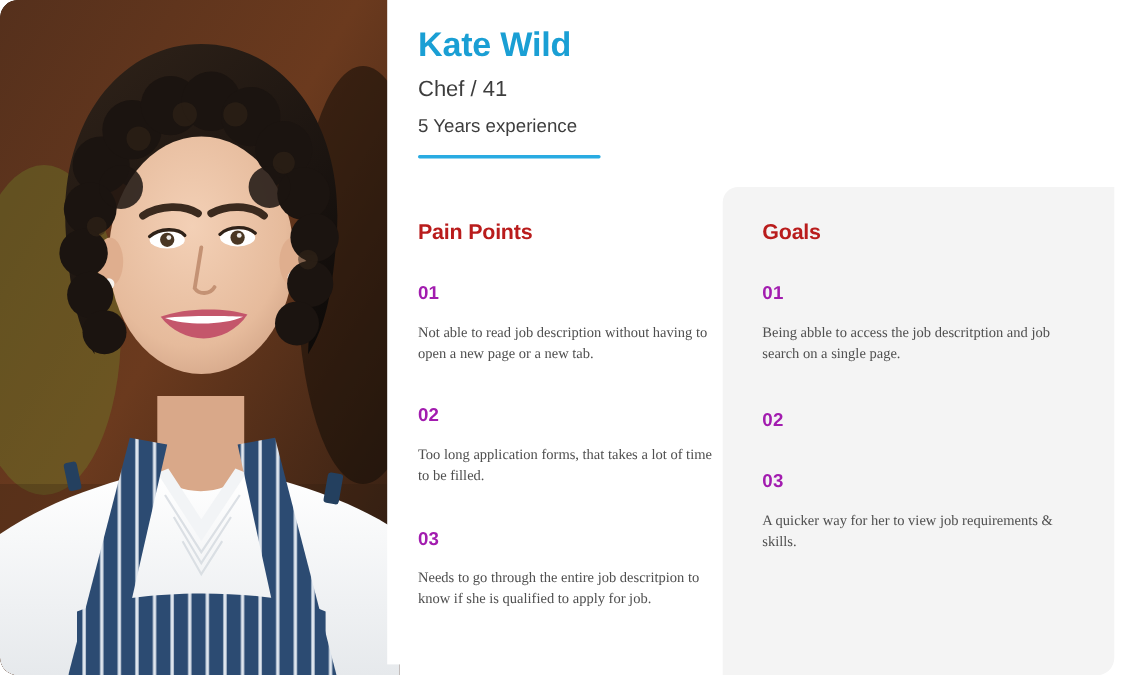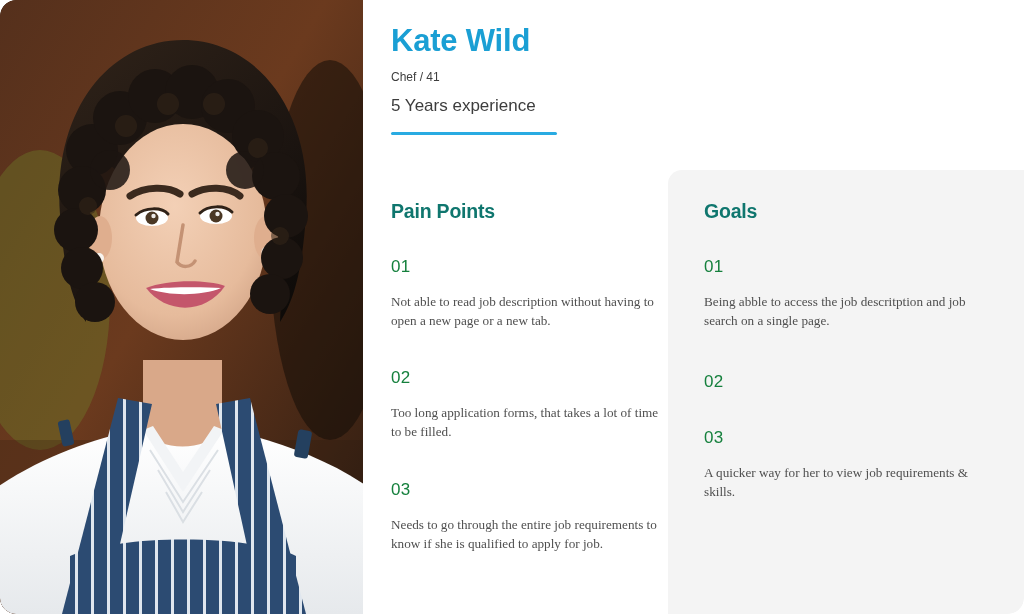--- a/index.html
+++ b/index.html
@@ -34,21 +34,21 @@
     overflow: hidden;
     border-top-left-radius: 16px;
     border-bottom-left-radius: 16px;
     background: #3a1f12;
   }
   .photo-pane svg { display: block; width: 363px; height: 614px; }
 
   
   .content-pane {
     position: absolute;
-    left: 363px;
+    left: 352px;
     top: 0;
     width: 661px;
     height: 604px;
     background: #ffffff;
   }
 
   
   .goals-panel-bg {
     position: absolute;
     left: 305px;           
@@ -70,21 +70,21 @@
   .persona-name {
     margin: 0;
     font-size: 31px;
     font-weight: bold;
     color: #1a9fd4;
     letter-spacing: -0.2px;
     line-height: 1.1;
   }
   .persona-role {
     margin: 12px 0 0 0;
-    font-size: 12px;
+    font-size: 20px;
     color: #3d3d3d;
     font-weight: normal;
   }
   .persona-experience {
     margin: 12px 0 0 0;
     font-size: 17px;
     color: #3d3d3d;
   }
   .identity-rule {
     margin-top: 16px;
@@ -130,30 +130,30 @@
     position: absolute;
     top: 0;
   }
   .column-pain { left: 28px; width: 268px; }
   .column-goals { left: 341px; width: 290px; }
 
   .section-title {
     margin: 0 0 34px 0;
     font-size: 19.5px;
     font-weight: bold;
-    color: #0f766e;
+    color: #b91c1c;
     letter-spacing: -0.2px;
   }
 
   .item { margin-bottom: 30px; }
   .item:last-child { margin-bottom: 0; margin-top: 30px; }
   .item-number {
     font-size: 17px;
-    font-weight: normal;
-    color: #15803d;
+    font-weight: bold;
+    color: #a21caf;
     margin: 0 0 15px 0;
     letter-spacing: 0.2px;
   }
   .item-text {
     margin: 0;
     font-size: 13.2px;
     line-height: 1.45;
     color: #4f4f4f;
     font-family: Liberation Serif, serif;
   }
@@ -299,21 +299,21 @@
           <p class="item-text">Not able to read job description without having to open a new page or a new tab.</p>
         </div>
 
         <div class="item">
           <div class="item-number">02</div>
           <p class="item-text">Too long application forms, that takes a lot of time to be filled.</p>
         </div>
 
         <div class="item">
           <div class="item-number">03</div>
-          <p class="item-text">Needs to go through the entire job requirements to know if she is qualified to apply for job.</p>
+          <p class="item-text">Needs to go through the entire job descritpion to know if she is qualified to apply for job.</p>
         </div>
       </div>
 
       <div class="column column-goals">
         <h2 class="section-title">Goals</h2>
 
         <div class="item">
           <div class="item-number">01</div>
           <p class="item-text">Being abble to access the job descritption and job search on a single page.</p>
         </div>

